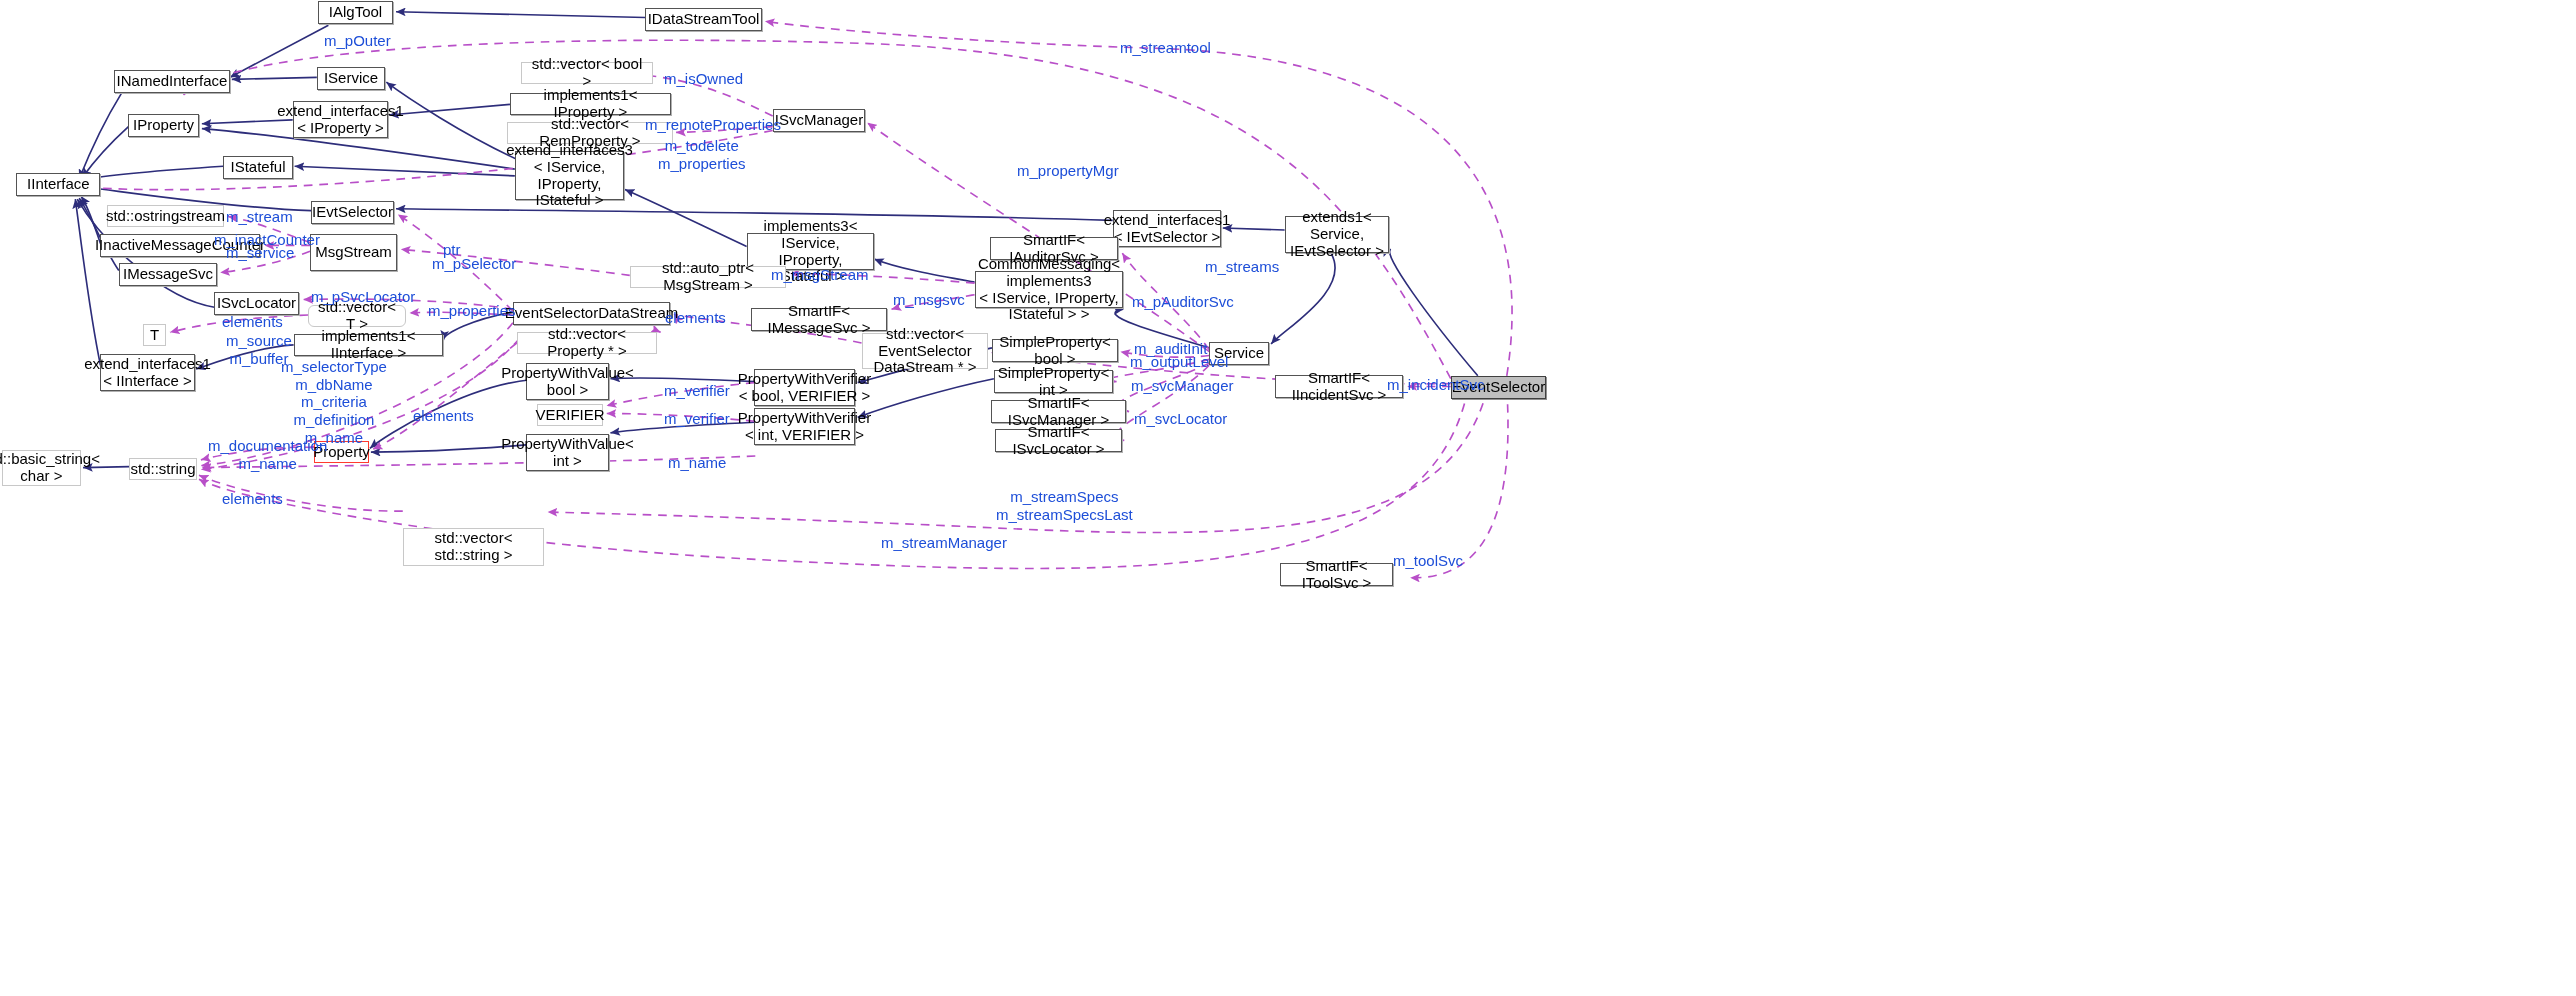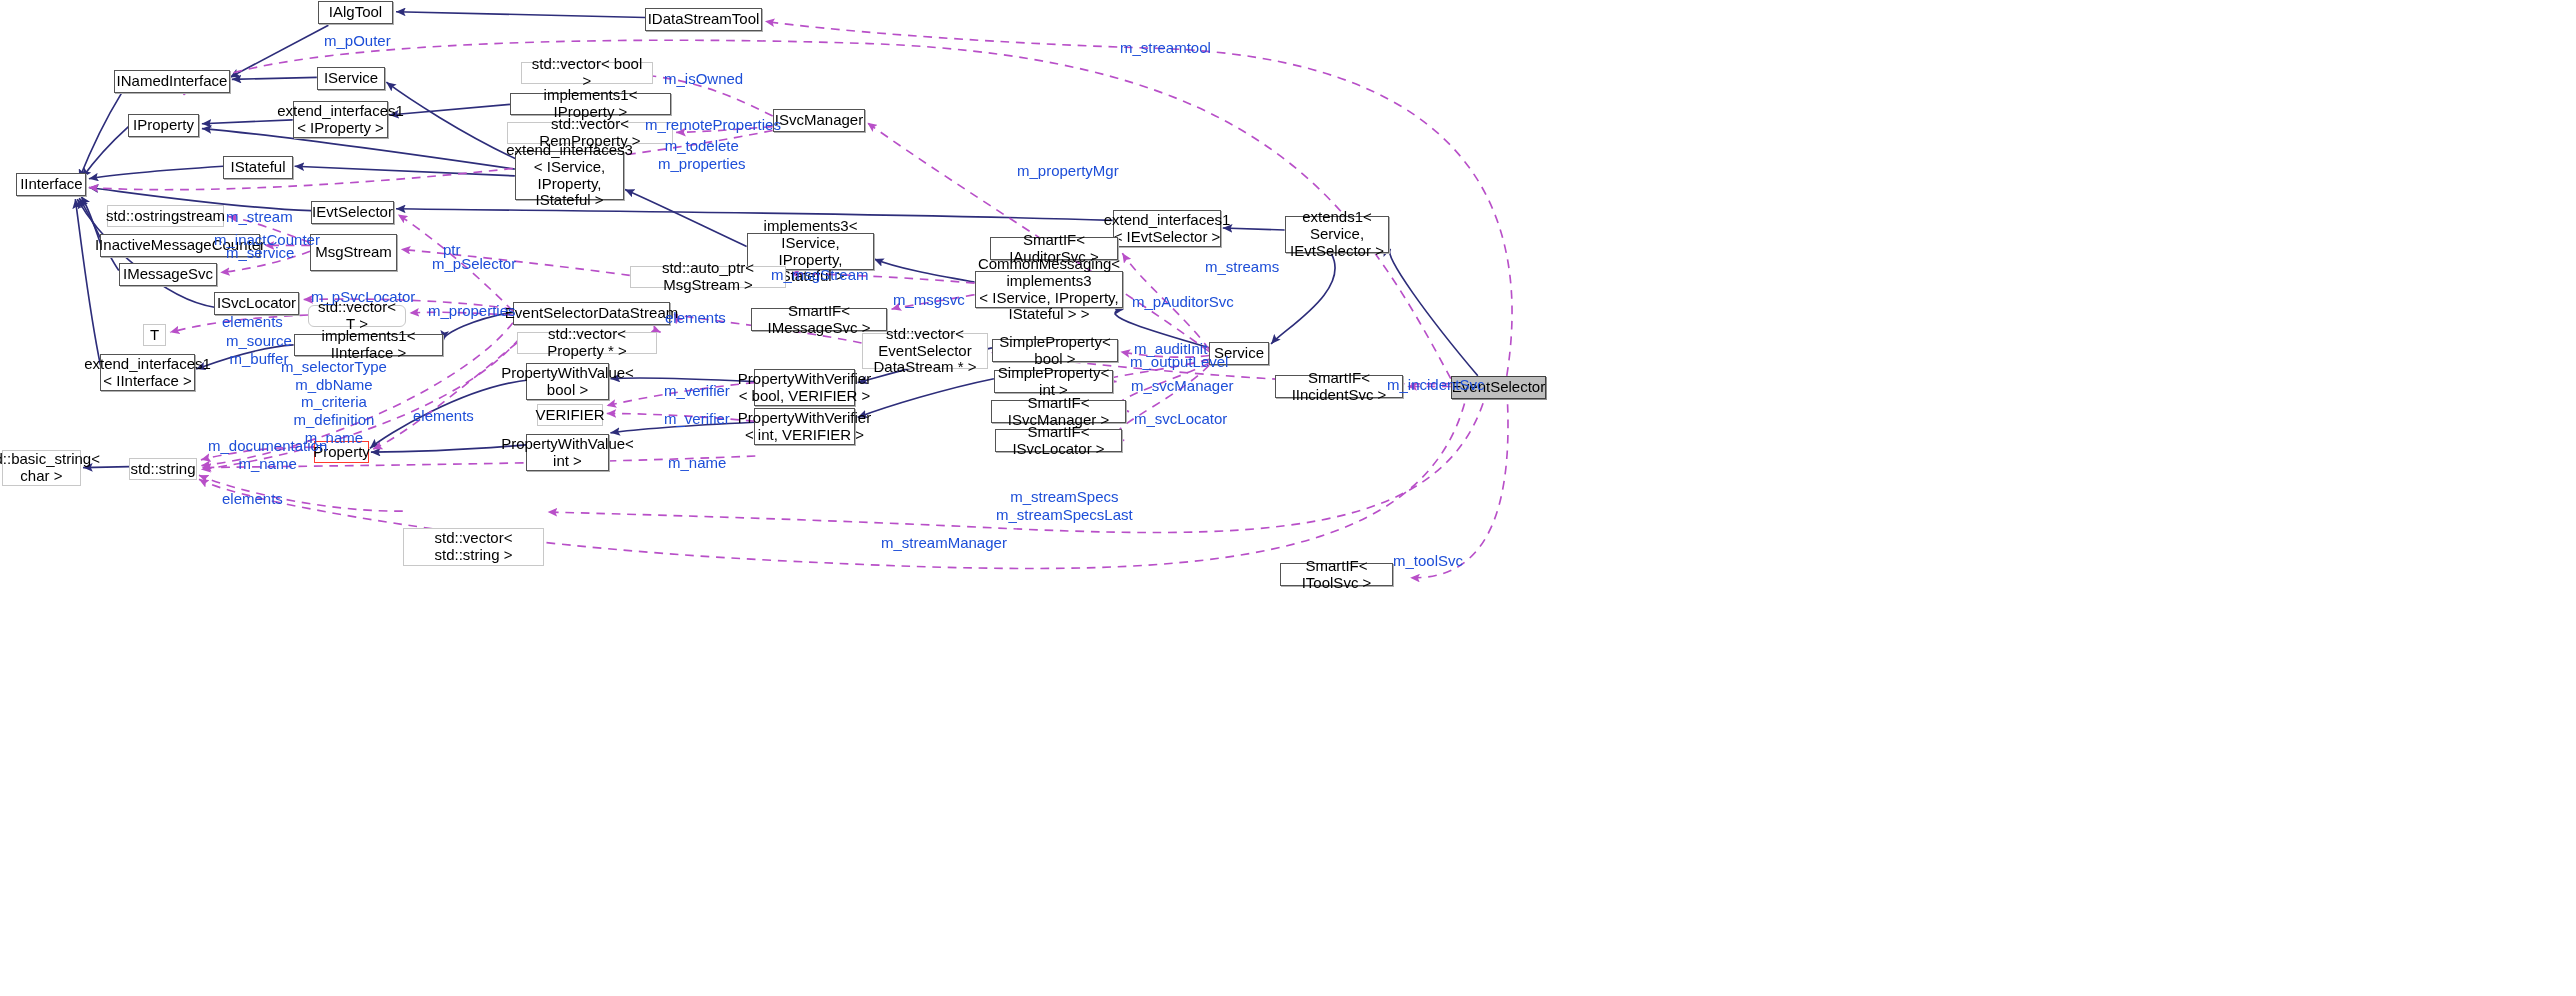--- a/index.html
+++ b/index.html
@@ -166,21 +166,21 @@
   <div class="node cls" style="left:510px;top:93px;width:161px;height:22px;">implements1&lt; IProperty &gt;</div>
   <div class="node cls" style="left:293px;top:101px;width:95px;height:37px;">extend_interfaces1
 &lt; IProperty &gt;</div>
   <div class="node cls" style="left:773px;top:109px;width:92px;height:23px;">ISvcManager</div>
   <div class="node cls" style="left:128px;top:114px;width:71px;height:23px;">IProperty</div>
   <div class="node ext" style="left:507px;top:122px;width:166px;height:22px;">std::vector&lt; RemProperty &gt;</div>
   <div class="node cls" style="left:223px;top:156px;width:70px;height:23px;">IStateful</div>
   <div class="node cls" style="left:515px;top:151px;width:109px;height:49px;">extend_interfaces3
 &lt; IService, IProperty,
 IStateful &gt;</div>
-  <div class="node cls" style="left:16.4px;top:173px;width:70px;height:23px;">IInterface</div>
+  <div class="node cls" style="left:16.4px;top:173px;width:84px;height:23px;">IInterface</div>
   <div class="node ext" style="left:107px;top:205px;width:117px;height:22px;">std::ostringstream</div>
   <div class="node cls" style="left:311px;top:201px;width:83px;height:23px;">IEvtSelector</div>
   <div class="node cls" style="left:1113px;top:210px;width:108px;height:37px;">extend_interfaces1
 &lt; IEvtSelector &gt;</div>
   <div class="node cls" style="left:1285px;top:216px;width:104px;height:37px;">extends1&lt; Service,
 IEvtSelector &gt;</div>
   <div class="node cls" style="left:100px;top:234px;width:160px;height:23px;">IInactiveMessageCounter</div>
   <div class="node cls" style="left:310px;top:234px;width:87px;height:37px;">MsgStream</div>
   <div class="node cls" style="left:747px;top:233px;width:127px;height:37px;">implements3&lt; IService,
 IProperty, IStateful &gt;</div>

